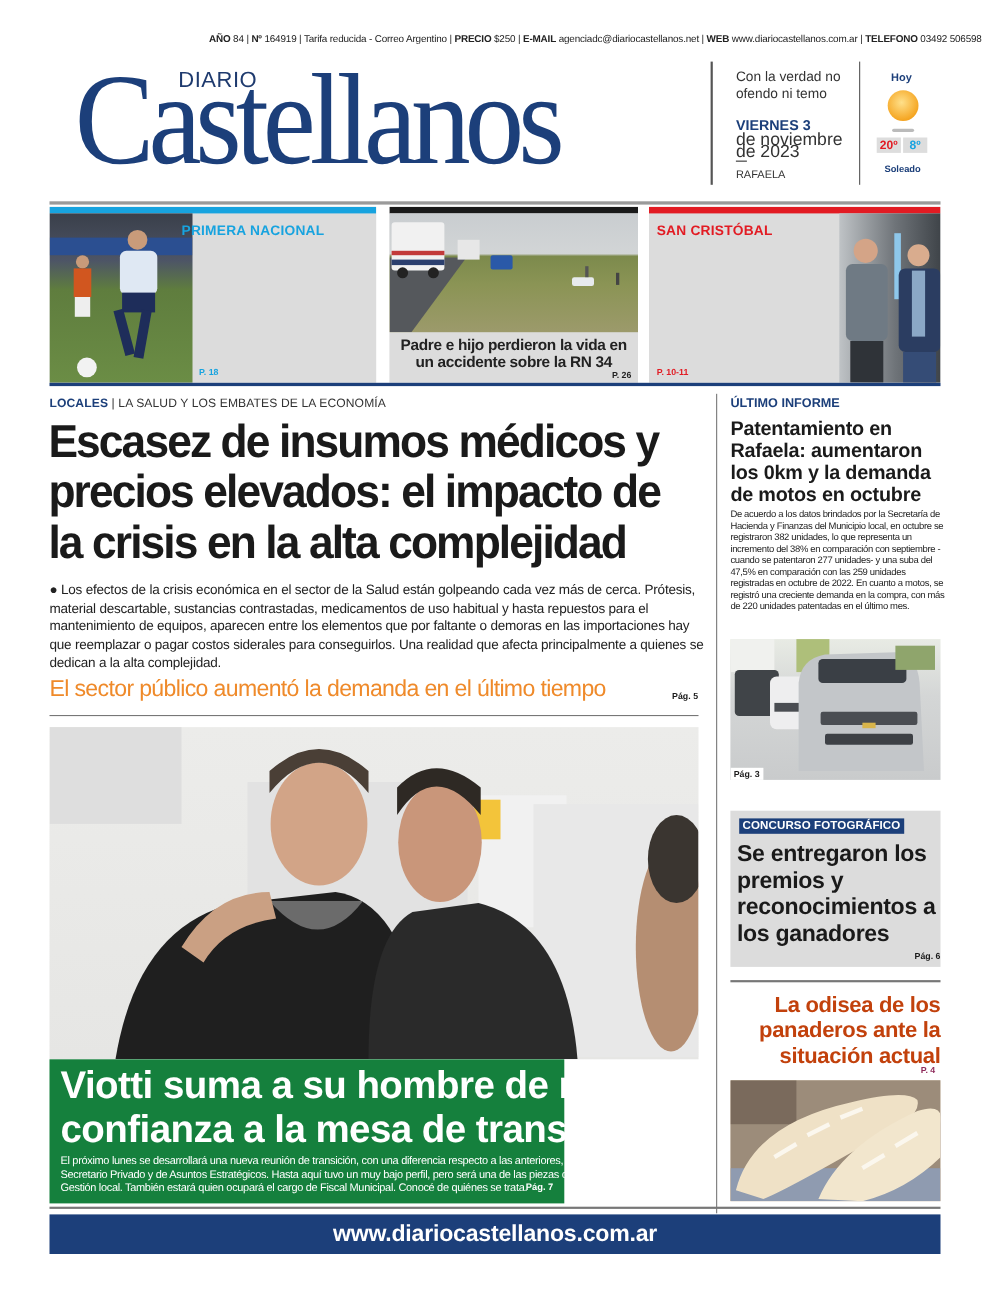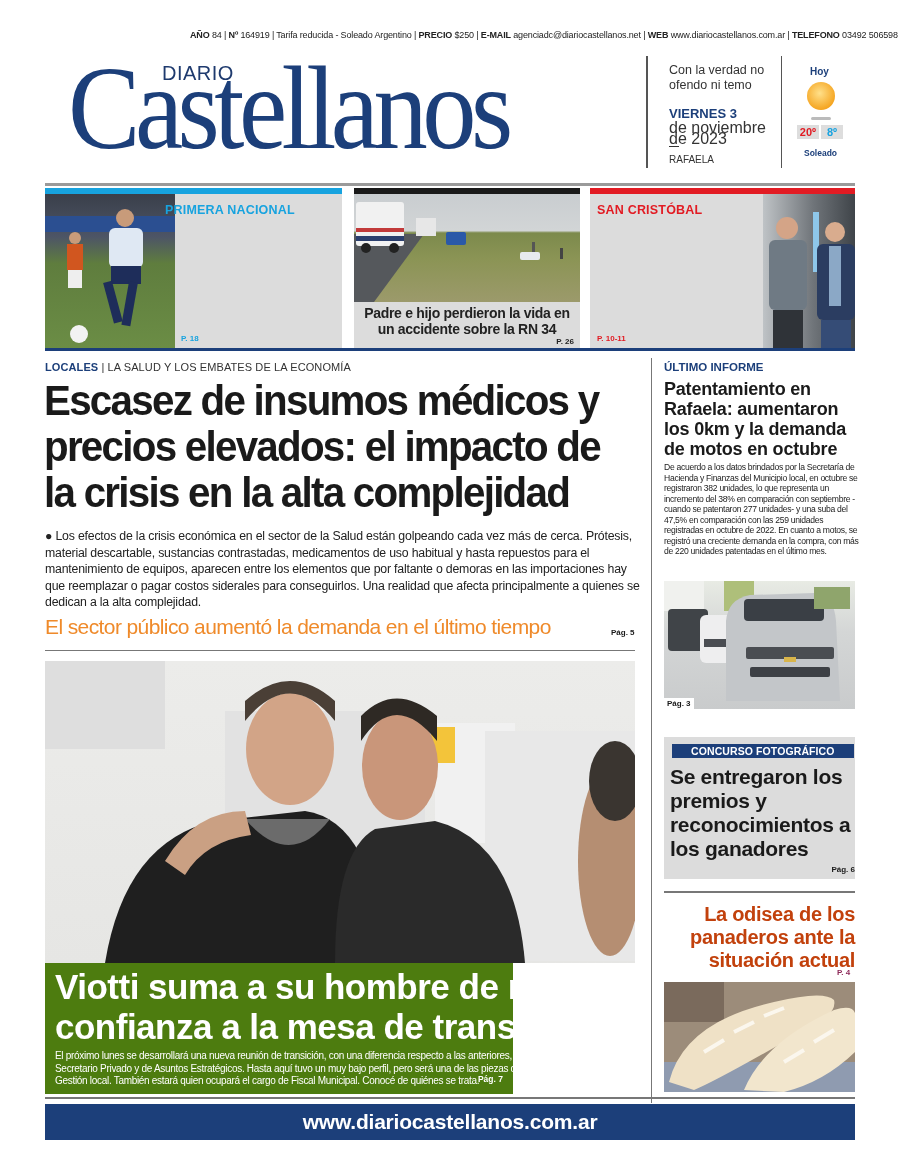--- a/index.html
+++ b/index.html
@@ -50,52 +50,52 @@
   .lead-kicker b{color:#1c3f7a;font-weight:700}
   .lead-title{left:44px;top:378px;width:600px;font-size:42px;line-height:46px;font-weight:700;letter-spacing:-1.8px;color:#1a1a1a;transform:scaleX(0.96);transform-origin:left top}
   .lead-body{left:45px;top:528px;width:600px;font-size:12.3px;line-height:16.5px;color:#222;letter-spacing:-0.2px}
   .lead-sub{left:45px;top:615px;font-size:21px;color:#ef8a2a;letter-spacing:-0.6px}
   .lead-pg{left:611px;top:628px;font-size:8px;font-weight:700}
   .rule-thin{left:45px;top:650px;width:590px;height:1px;background:#777}
   .col-vline{left:651px;top:358px;width:1px;height:745px;background:#777}
 
   
   .bigphoto{left:45px;top:661px;width:590px;height:302px;background:linear-gradient(180deg,#ececea 0%,#e6e6e4 100%);overflow:hidden}
-  .caption{left:45px;top:963px;width:468px;height:131px;background:#4d7c0f;color:#fff}
+  .caption{left:45px;top:963px;width:468px;height:131px;background:#15803d;color:#fff}
   .cap-title{position:absolute;left:10px;top:4px;width:575px;font-size:35px;line-height:40px;font-weight:700;letter-spacing:-0.5px}
   .cap-body{position:absolute;left:10px;top:87px;width:575px;font-size:10px;line-height:12.5px;letter-spacing:-0.3px}
   .cap-pg{position:absolute;right:10px;top:111px;font-size:8.5px;font-weight:700}
 
   
   .ui-kicker{left:664px;top:361px;font-size:11.5px;font-weight:700;color:#1c3f7a}
   .ui-title{left:664px;top:379px;width:195px;font-size:18px;line-height:20px;font-weight:700;color:#1a1a1a;letter-spacing:-0.2px}
   .ui-body{left:664px;top:462px;width:195px;font-size:8.6px;line-height:10.5px;color:#222;letter-spacing:-0.3px}
   .car-photo{left:664px;top:581px;width:191px;height:128px;background:linear-gradient(180deg,#e8ebe4 0%,#d4d6d6 40%,#c9cbcc 100%);overflow:hidden}
   .car-pg{position:absolute;left:0;bottom:0;background:#fff;font-size:8px;font-weight:700;padding:1px 3px}
 
   .cf-box{left:664px;top:737px;width:191px;height:142px;background:#dcdcdc}
-  .cf-kicker{position:absolute;left:8px;top:7px;background:#1c3f7a;color:#fff;font-size:10.5px;font-weight:700;padding:1px 19px;letter-spacing:0.1px}
+  .cf-kicker{position:absolute;left:8px;top:7px;background:#1c3f7a;color:#fff;font-size:10.5px;font-weight:700;padding:1px 3px;letter-spacing:0.1px}
   .cf-title{position:absolute;left:6px;top:28px;width:185px;font-size:21px;line-height:24px;font-weight:700;color:#1a1a1a;letter-spacing:-0.3px}
   .cf-pg{position:absolute;right:0;top:128px;font-size:8px;font-weight:700}
 
   .rule-right{left:664px;top:891px;width:191px;height:2px;background:#777}
   .od-title{left:664px;top:903px;width:191px;text-align:right;font-size:20px;line-height:23px;font-weight:700;color:#c2410c;letter-spacing:-0.3px}
   .od-pg{left:837px;top:968px;font-size:8px;font-weight:700;color:#8e2a5a}
   .bread-photo{left:664px;top:982px;width:191px;height:110px;background:#b9a792;overflow:hidden}
 
   .rule-bottom{left:45px;top:1097px;width:810px;height:2px;background:#777}
   .footer{left:45px;top:1104px;width:810px;height:36px;background:#1c3f7a;color:#fff;text-align:center;font-size:21px;font-weight:700;line-height:36px;letter-spacing:-0.2px}
 </style>
 </head>
 <body>
 
 <div class="abs infobar">
   <b>AÑO</b> <span>84</span> |
   <b>Nº</b> <span>164919</span> |
-  <span>Tarifa reducida - Soleado Argentino</span> |
+  <span>Tarifa reducida - Correo Argentino</span> |
   <b>PRECIO</b> <span>$250</span> |
   <b>E-MAIL</b> <span>agenciadc@diariocastellanos.net</span> |
   <b>WEB</b> <span>www.diariocastellanos.com.ar</span> |
   <b>TELEFONO</b> <span>03492 506598</span>
 </div>
 
 <div class="abs mast-logo">Castellanos</div>
 <div class="abs mast-diario">DIARIO</div>
 <div class="abs mast-vline"></div>
 <div class="abs motto">Con la verdad no ofendo ni temo</div>

